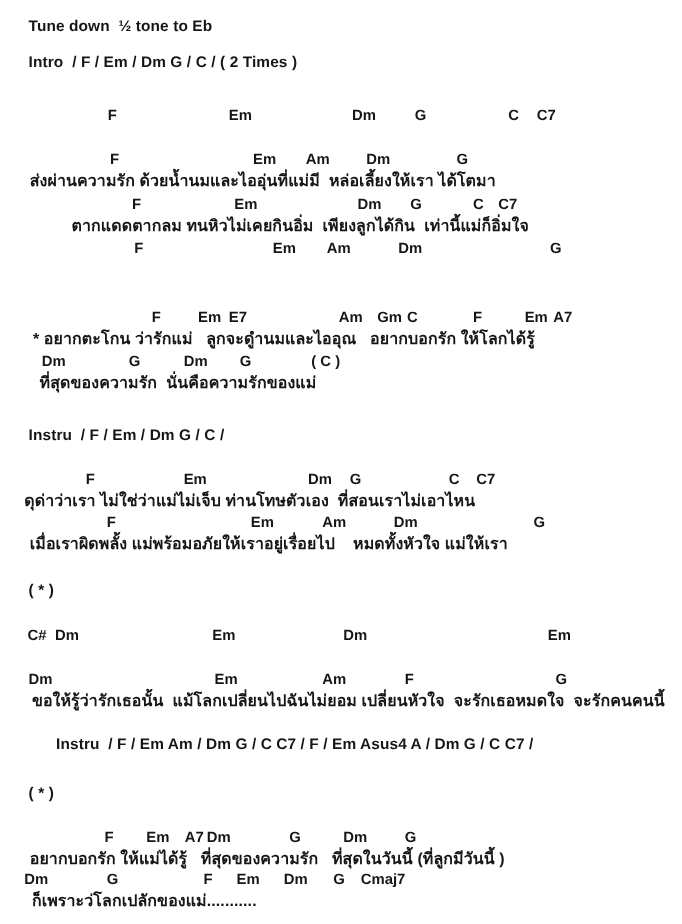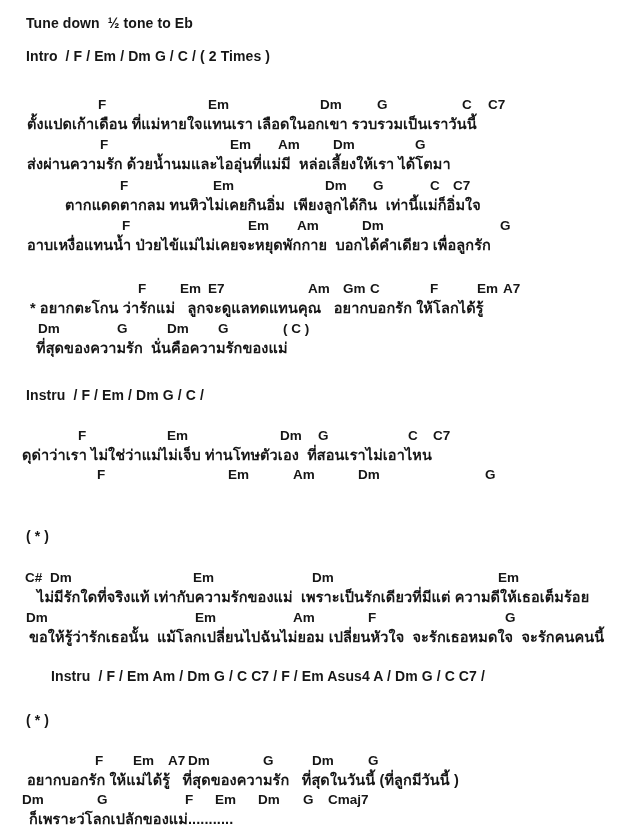--- a/index.html
+++ b/index.html
@@ -45,38 +45,36 @@
     color: #161616;
   }
 </style>
 </head>
 <body>
 
 <div id="sheet">
     <div class="line heading" style="top: 15px; left: 26px;">Tune down  ½ tone to Eb</div>
     <div class="line heading" style="top: 48px; left: 26px;">Intro  / F / Em / Dm G / C / ( 2 Times )</div>
     <div class="line chord-row" style="top: 97px;"><span class="chord" style="left: 98px;">F</span><span class="chord" style="left: 208px;">Em</span><span class="chord" style="left: 320px;">Dm</span><span class="chord" style="left: 377px;">G</span><span class="chord" style="left: 462px;">C</span><span class="chord" style="left: 488px;">C7</span></div>
-    <div class="line lyric" style="top: 112px; left: 27px;">ตั้งแปดเก้าเดือน ที่แม่หายใจแทนเรา เลือดในอกเขา รวบรวมเป็นเราวันนี้</div>
     <div class="line chord-row" style="top: 137px;"><span class="chord" style="left: 100px;">F</span><span class="chord" style="left: 230px;">Em</span><span class="chord" style="left: 278px;">Am</span><span class="chord" style="left: 333px;">Dm</span><span class="chord" style="left: 415px;">G</span></div>
     <div class="line lyric" style="top: 152px; left: 27px;">ส่งผ่านความรัก ด้วยน้ำนมและไออุ่นที่แม่มี  หล่อเลี้ยงให้เรา ได้โตมา</div>
     <div class="line chord-row" style="top: 178px;"><span class="chord" style="left: 120px;">F</span><span class="chord" style="left: 213px;">Em</span><span class="chord" style="left: 325px;">Dm</span><span class="chord" style="left: 373px;">G</span><span class="chord" style="left: 430px;">C</span><span class="chord" style="left: 453px;">C7</span></div>
     <div class="line lyric" style="top: 193px; left: 27px; margin-left: 38px;">ตากแดดตากลม ทนหิวไม่เคยกินอิ่ม  เพียงลูกได้กิน  เท่านี้แม่ก็อิ่มใจ</div>
     <div class="line chord-row" style="top: 218px;"><span class="chord" style="left: 122px;">F</span><span class="chord" style="left: 248px;">Em</span><span class="chord" style="left: 297px;">Am</span><span class="chord" style="left: 362px;">Dm</span><span class="chord" style="left: 500px;">G</span></div>
-    <div class="line lyric" style="top: 233px; left: 27px;">อาบเหงื่อแทนน้ำ ป่วยไข้แม่ไม่เคยจะหยุดพักกาย  บอกได้คำเดียว เพื่อลูกรัก</div>
     <div class="line chord-row" style="top: 281px;"><span class="chord" style="left: 138px;">F</span><span class="chord" style="left: 180px;">Em</span><span class="chord" style="left: 208px;">E7</span><span class="chord" style="left: 308px;">Am</span><span class="chord" style="left: 343px;">Gm</span><span class="chord" style="left: 370px;">C</span><span class="chord" style="left: 430px;">F</span><span class="chord" style="left: 477px;">Em</span><span class="chord" style="left: 503px;">A7</span></div>
-    <div class="line lyric" style="top: 296px; left: 30px;">* อยากตะโกน ว่ารักแม่   ลูกจะดูแลทดแทนคุณ   อยากบอกรัก ให้โลกได้รู้</div>
+    <div class="line lyric" style="top: 296px; left: 30px;">* อยากตะโกน ว่ารักแม่   ลูกจะดูำนมและไออุณ   อยากบอกรัก ให้โลกได้รู้</div>
     <div class="line chord-row" style="top: 321px;"><span class="chord" style="left: 38px;">Dm</span><span class="chord" style="left: 117px;">G</span><span class="chord" style="left: 167px;">Dm</span><span class="chord" style="left: 218px;">G</span><span class="chord" style="left: 283px;">( C )</span></div>
     <div class="line lyric" style="top: 336px; left: 36px;">ที่สุดของความรัก  นั่นคือความรักของแม่</div>
     <div class="line heading" style="top: 387px; left: 26px;">Instru  / F / Em / Dm G / C /</div>
     <div class="line chord-row" style="top: 428px;"><span class="chord" style="left: 78px;">F</span><span class="chord" style="left: 167px;">Em</span><span class="chord" style="left: 280px;">Dm</span><span class="chord" style="left: 318px;">G</span><span class="chord" style="left: 408px;">C</span><span class="chord" style="left: 433px;">C7</span></div>
     <div class="line lyric" style="top: 443px; left: 22px;">ดุด่าว่าเรา ไม่ใช่ว่าแม่ไม่เจ็บ ท่านโทษตัวเอง  ที่สอนเราไม่เอาไหน</div>
     <div class="line chord-row" style="top: 467px;"><span class="chord" style="left: 97px;">F</span><span class="chord" style="left: 228px;">Em</span><span class="chord" style="left: 293px;">Am</span><span class="chord" style="left: 358px;">Dm</span><span class="chord" style="left: 485px;">G</span></div>
+    <div class="line lyric" style="top: 482px; left: 27px;">เมื่อเราผิดพลั้ง แม่พร้อมอภัยให้เราอยู่เรื่อยไป    หมดทั้งหัวใจ แม่ให้เรา</div>
     <div class="line heading" style="top: 528px; left: 26px;">( * )</div>
     <div class="line chord-row" style="top: 570px;"><span class="chord" style="left: 25px;">C#</span><span class="chord" style="left: 50px;">Dm</span><span class="chord" style="left: 193px;">Em</span><span class="chord" style="left: 312px;">Dm</span><span class="chord" style="left: 498px;">Em</span></div>
-    <div class="line lyric" style="top: 585px; left: 37px;">ไม่มีรักใดที่จริงแท้ เท่ากับความรักของแม่  เพราะเป็นรักเดียวที่มีแต่ ความดีให้เธอเต็มร้อย</div>
     <div class="line chord-row" style="top: 610px;"><span class="chord" style="left: 26px;">Dm</span><span class="chord" style="left: 195px;">Em</span><span class="chord" style="left: 293px;">Am</span><span class="chord" style="left: 368px;">F</span><span class="chord" style="left: 505px;">G</span></div>
     <div class="line lyric" style="top: 625px; left: 29px;">ขอให้รู้ว่ารักเธอนั้น  แม้โลกเปลี่ยนไปฉันไม่ยอม เปลี่ยนหัวใจ  จะรักเธอหมดใจ  จะรักคนคนนี้</div>
     <div class="line heading" style="top: 668px; left: 26px; margin-left: 25px;">Instru  / F / Em Am / Dm G / C C7 / F / Em Asus4 A / Dm G / C C7 /</div>
     <div class="line heading" style="top: 712px; left: 26px;">( * )</div>
     <div class="line chord-row" style="top: 753px;"><span class="chord" style="left: 95px;">F</span><span class="chord" style="left: 133px;">Em</span><span class="chord" style="left: 168px;">A7</span><span class="chord" style="left: 188px;">Dm</span><span class="chord" style="left: 263px;">G</span><span class="chord" style="left: 312px;">Dm</span><span class="chord" style="left: 368px;">G</span></div>
     <div class="line lyric" style="top: 768px; left: 27px; text-align: center;">อยากบอกรัก ให้แม่ได้รู้   ที่สุดของความรัก   ที่สุดในวันนี้ (ที่ลูกมีวันนี้ )</div>
     <div class="line chord-row" style="top: 792px;"><span class="chord" style="left: 22px;">Dm</span><span class="chord" style="left: 97px;">G</span><span class="chord" style="left: 185px;">F</span><span class="chord" style="left: 215px;">Em</span><span class="chord" style="left: 258px;">Dm</span><span class="chord" style="left: 303px;">G</span><span class="chord" style="left: 328px;">Cmaj7</span></div>
     <div class="line lyric" style="top: 807px; left: 29px;">ก็เพราะว่โลกเปลักของแม่...........</div>
   </div>
 

